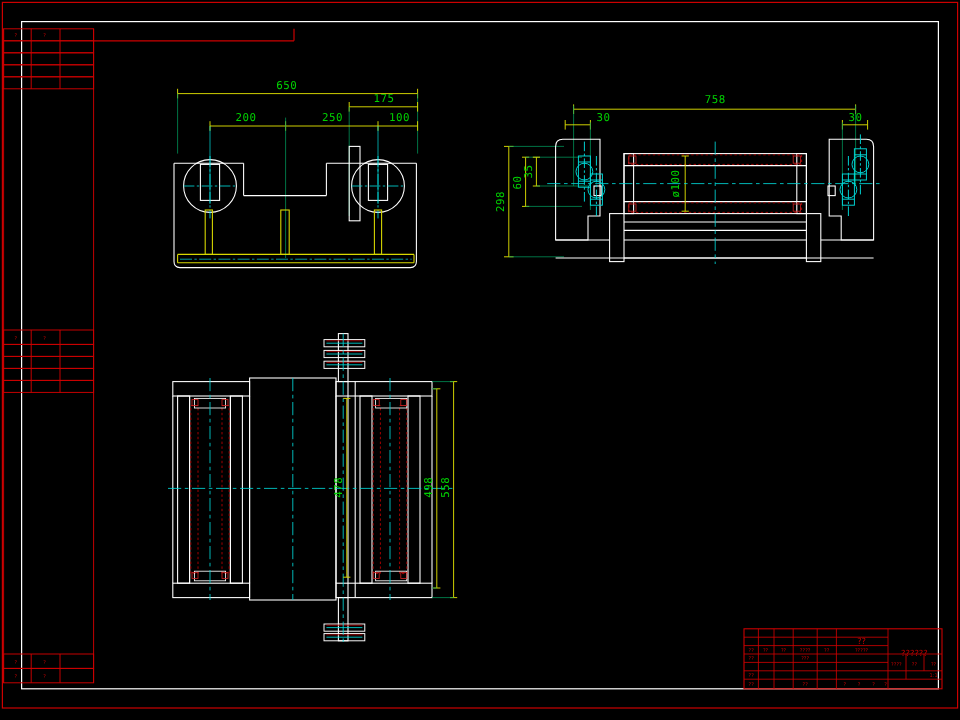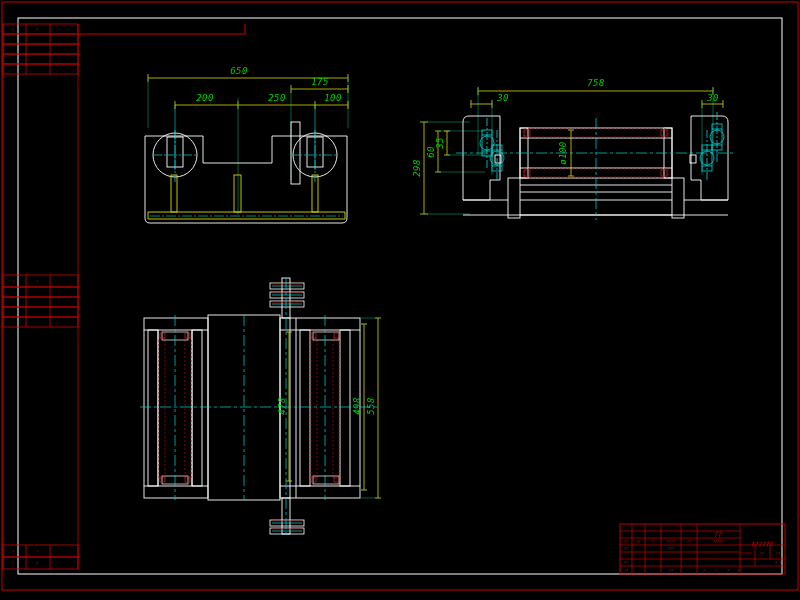--- a/index.html
+++ b/index.html
@@ -9,21 +9,20 @@
   }
   body {
     font-family: "DejaVu Sans", sans-serif;
   }
   #app {
     position: relative;
     width: 800px;
     height: 600px;
     background: #000000;
     overflow: hidden;
-    font-style: italic;
   }
   svg.cad {
     position: absolute;
     left: 0;
     top: 0;
     width: 800px;
     height: 600px;
     display: block;
   }
   .dimtext {

